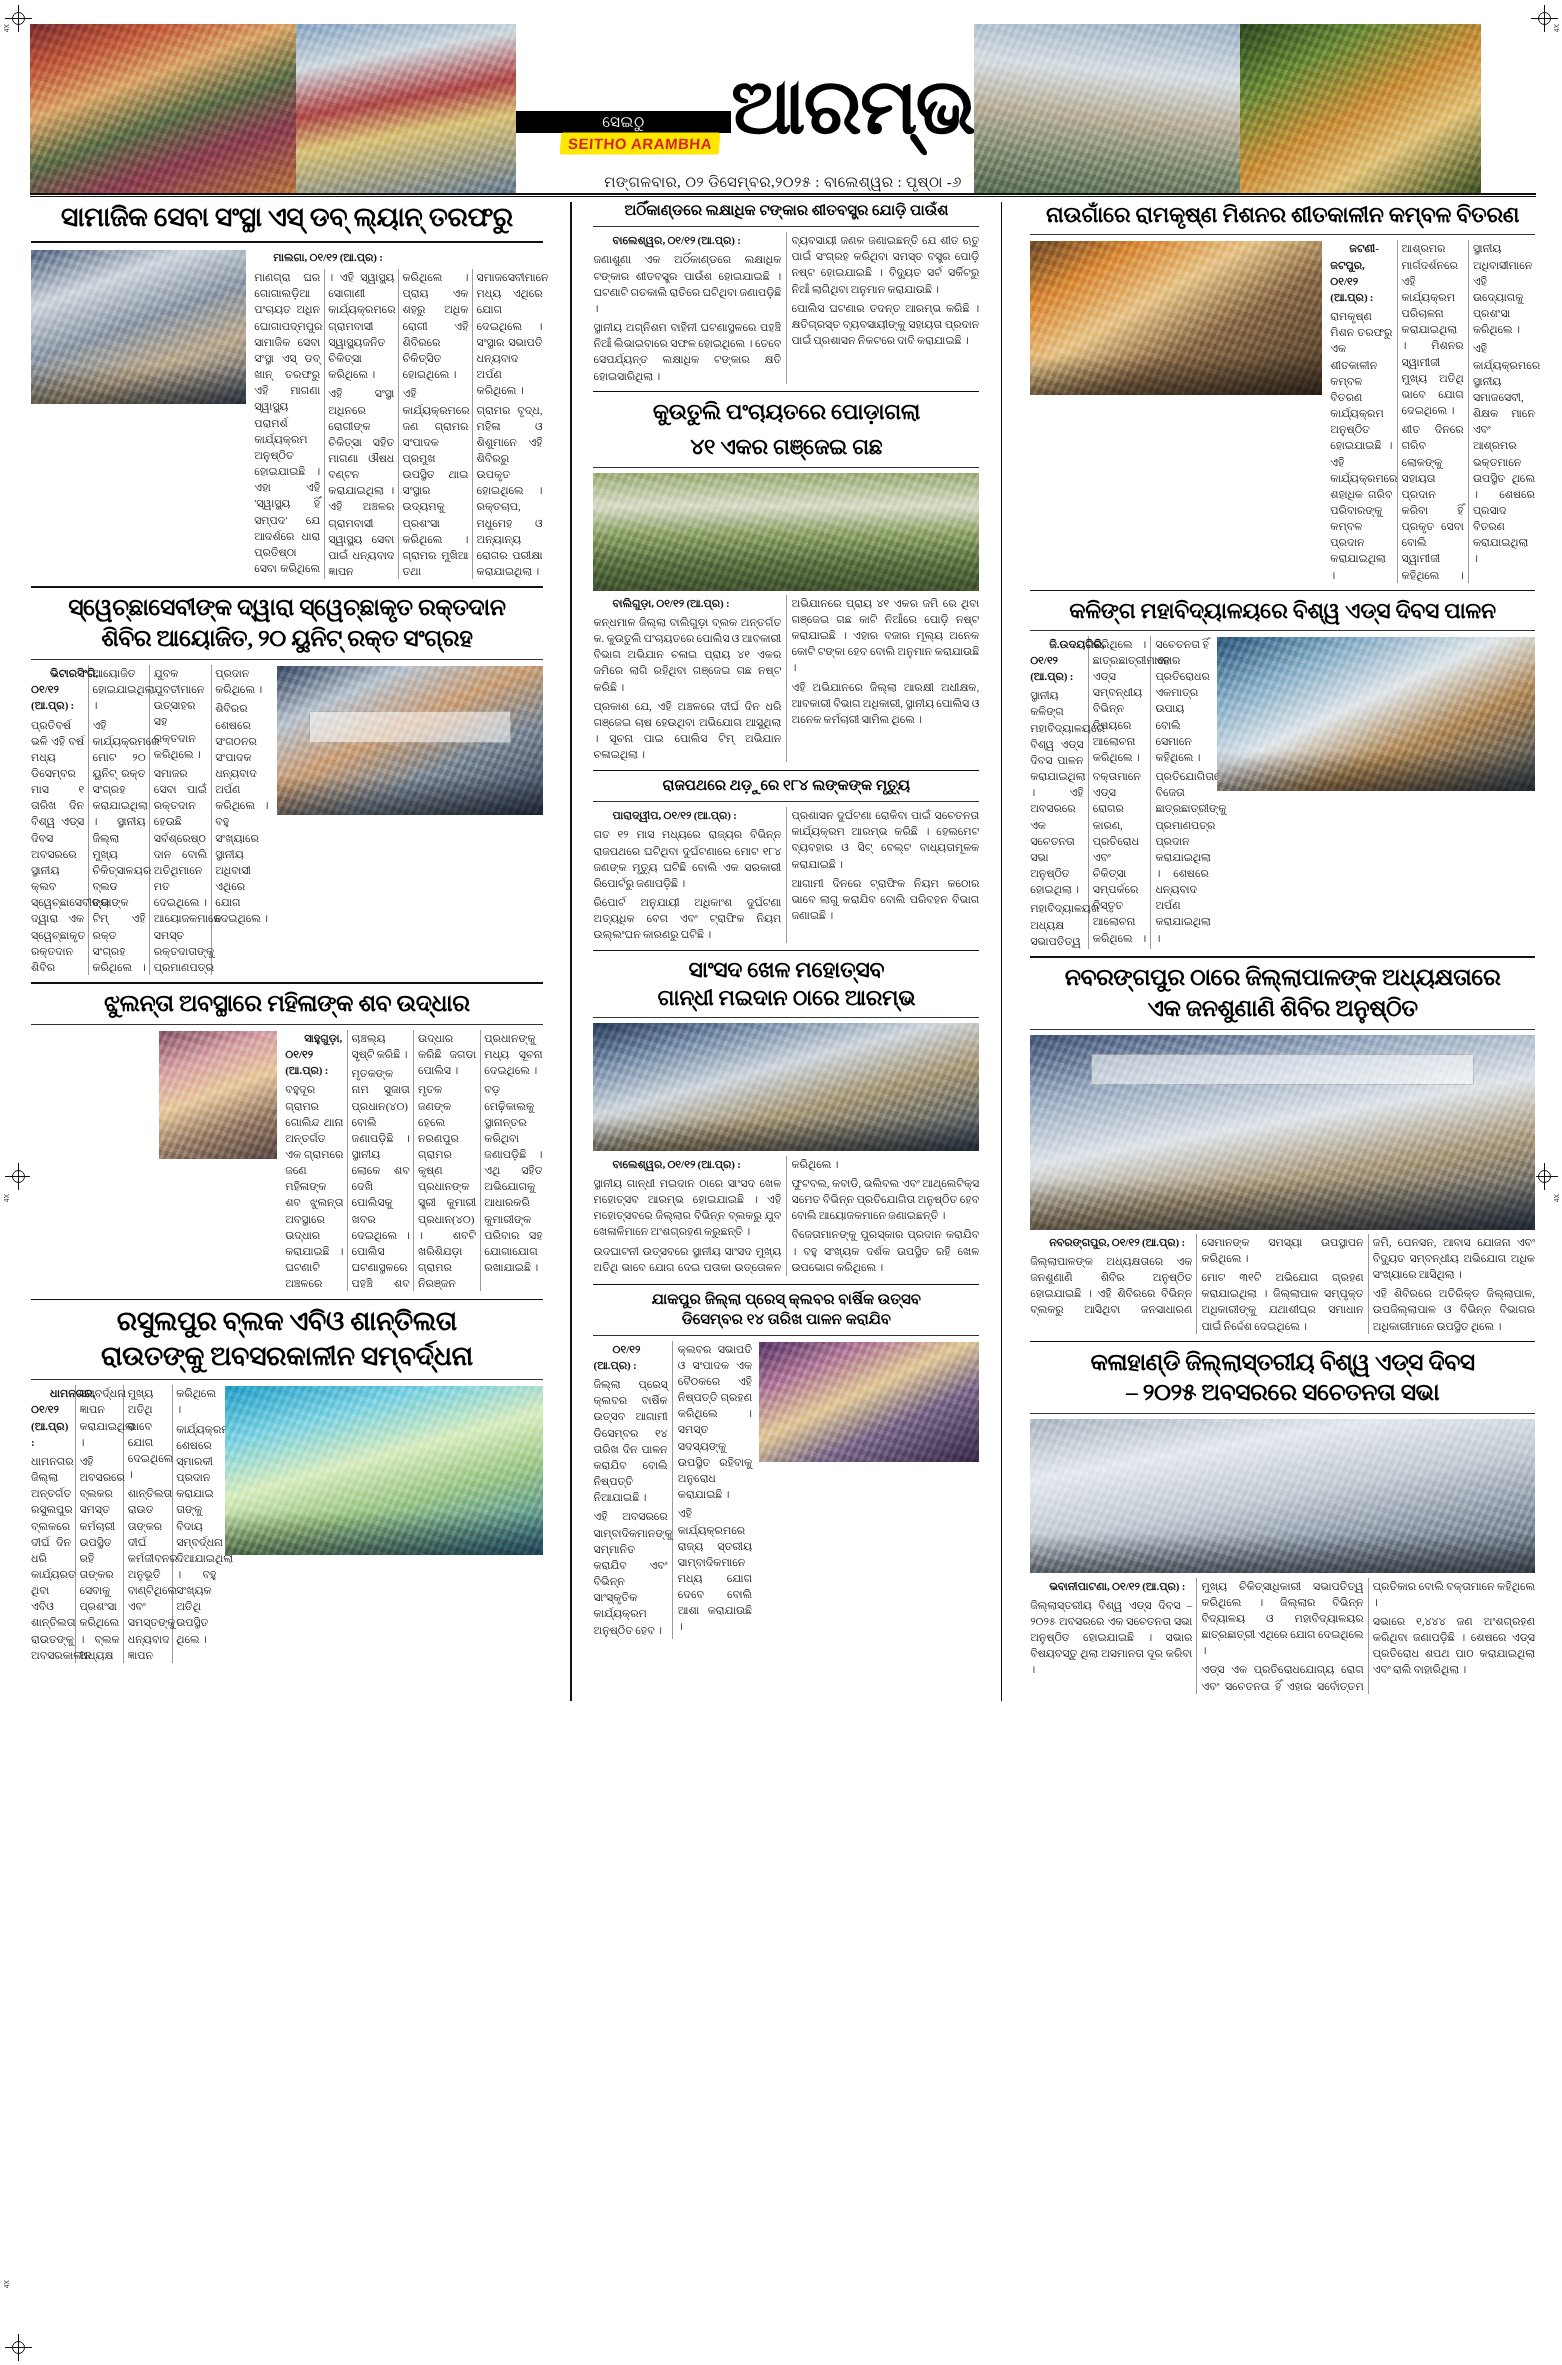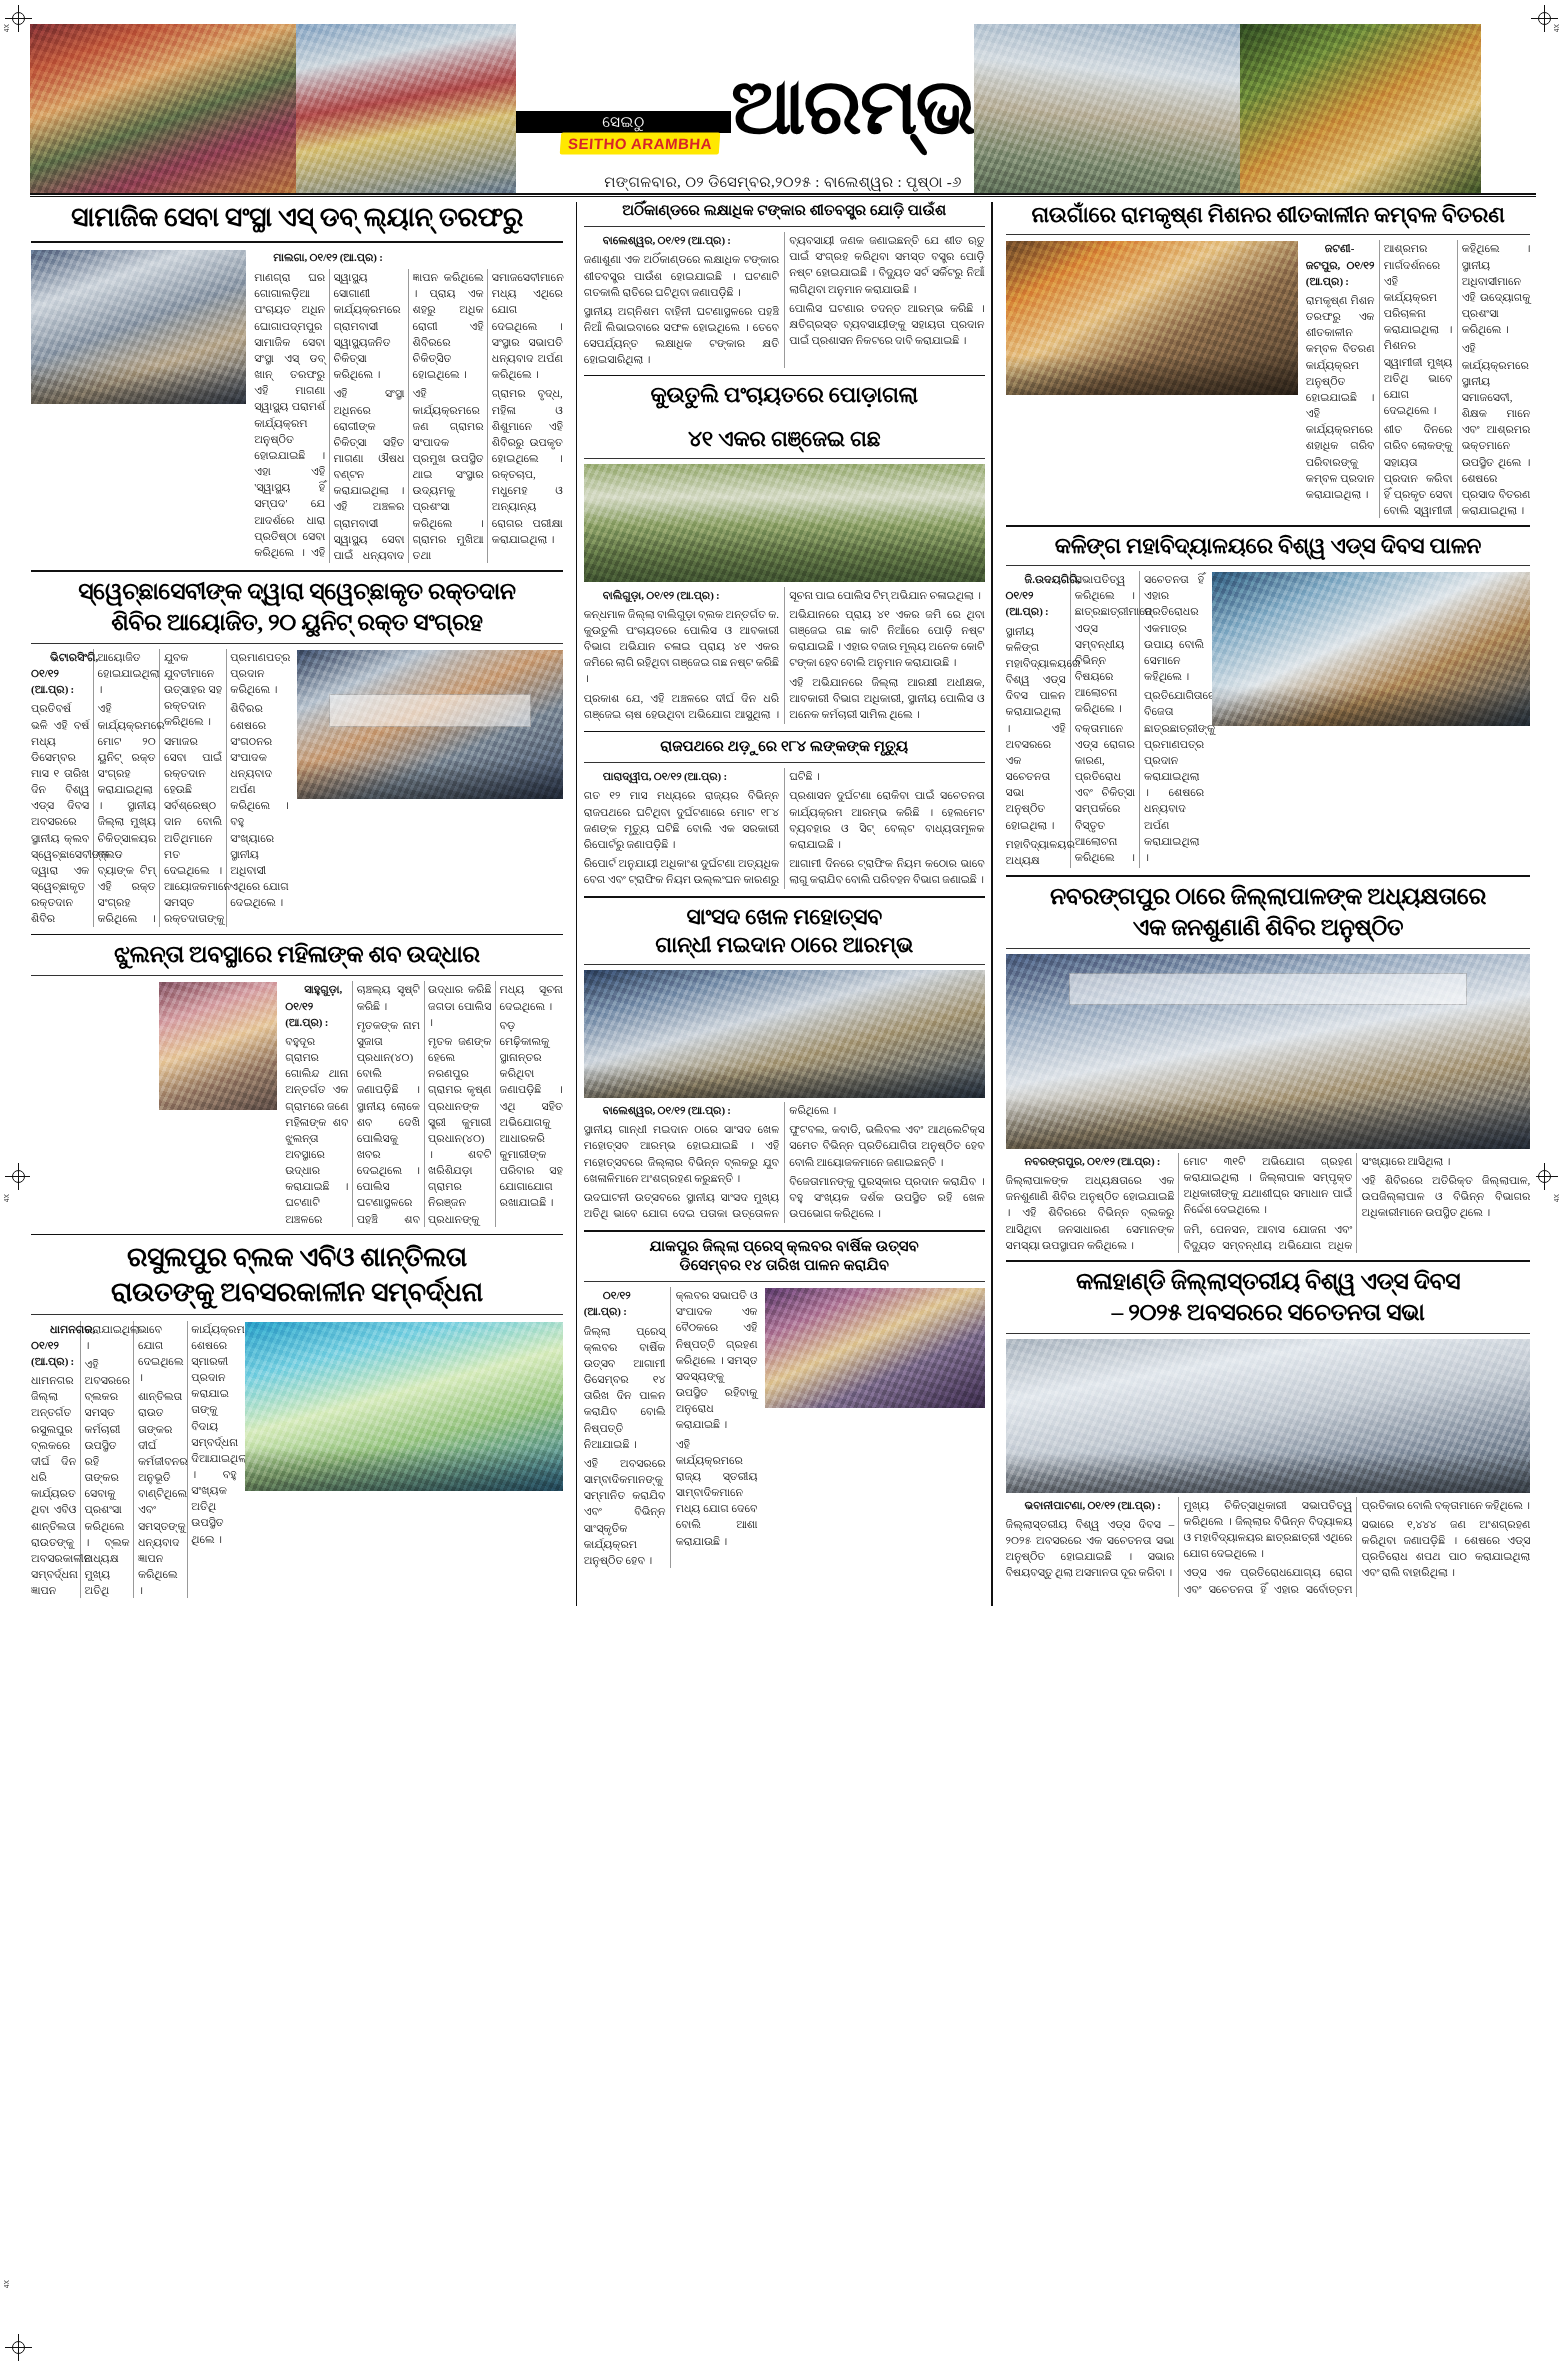--- a/index.html
+++ b/index.html
@@ -85,21 +85,21 @@
   .ph::after{
     content:""; position:absolute; inset:0;
     background-image:
       repeating-linear-gradient(115deg, rgba(255,255,255,.12) 0 3.1px, rgba(0,0,0,.10) 3.1px 6.7px),
       repeating-linear-gradient( 15deg, rgba(255,255,255,.07) 0 4.6px, rgba(0,0,0,.07) 4.6px 9.7px);
     mix-blend-mode:overlay;
   }
 
   
   .body-grid {
-    display:flex; gap:0; padding:0 1px;
+    display:flex; gap:15px; padding:0 1px;
   }
   .col { position:relative; }
   .col-1 { width:540px; padding-right:8.2px; }
   .vrule { width:1.5px; background:#111; flex:0 0 1.5px; margin:0 4.6px; }
   .col-2 { width:405px; padding:0 2px; }
   .col-3 { width:533px; padding-left:8.2px; }
 
   .hl {
     text-align:center; font-weight:700; color:#000;
     font-family:"Liberation Serif", serif;
@@ -288,21 +288,21 @@
             <p>ସ୍ଥାନୀୟ ଅଗ୍ନିଶମ ବାହିନୀ ଘଟଣାସ୍ଥଳରେ ପହଞ୍ଚି ନିଆଁ ଲିଭାଇବାରେ ସଫଳ ହୋଇଥିଲେ । ତେବେ ସେପର୍ଯ୍ୟନ୍ତ ଲକ୍ଷାଧିକ ଟଙ୍କାର କ୍ଷତି ହୋଇସାରିଥିଲା ।</p>
             <p>ବ୍ୟବସାୟୀ ଜଣକ ଜଣାଇଛନ୍ତି ଯେ ଶୀତ ଋତୁ ପାଇଁ ସଂଗ୍ରହ କରିଥିବା ସମସ୍ତ ବସ୍ତ୍ର ପୋଡ଼ି ନଷ୍ଟ ହୋଇଯାଇଛି । ବିଦ୍ୟୁତ ସର୍ଟ ସର୍କିଟରୁ ନିଆଁ ଲାଗିଥିବା ଅନୁମାନ କରାଯାଉଛି ।</p>
             <p>ପୋଲିସ ଘଟଣାର ତଦନ୍ତ ଆରମ୍ଭ କରିଛି । କ୍ଷତିଗ୍ରସ୍ତ ବ୍ୟବସାୟୀଙ୍କୁ ସହାୟତା ପ୍ରଦାନ ପାଇଁ ପ୍ରଶାସନ ନିକଟରେ ଦାବି କରାଯାଇଛି ।</p>
           </div>
         </div>
 
         <div class="art-sep"></div>
 
         <div class="art">
           <div class="hl hl-md">କୁଉତୁଲି ପଂଚାୟତରେ ପୋଡ଼ାଗଲା</div>
-          <div class="hl hl-md" style="margin-top:18px;">୪୧ ଏକର ଗଞ୍ଜେଇ ଗଛ</div>
+          <div class="hl hl-md" style="margin-top:10px;">୪୧ ଏକର ଗଞ୍ଜେଇ ଗଛ</div>
           <div class="art-sep-thin"></div>
           <div class="figwrap ph p-smoke" style="width:100%;height:118px;"></div>
           <div class="txt cols2" style="margin-top:3.1px;">
             <p><span class="dl">ବାଲିଗୁଡ଼ା, ୦୧/୧୨ (ଆ.ପ୍ର) :</span></p>
             <p>କନ୍ଧମାଳ ଜିଲ୍ଲା ବାଲିଗୁଡ଼ା ବ୍ଲକ ଅନ୍ତର୍ଗତ କ. କୁଉତୁଲି ପଂଚାୟତରେ ପୋଲିସ ଓ ଆବକାରୀ ବିଭାଗ ଅଭିଯାନ ଚଳାଇ ପ୍ରାୟ ୪୧ ଏକର ଜମିରେ ଲାଗି ରହିଥିବା ଗଞ୍ଜେଇ ଗଛ ନଷ୍ଟ କରିଛି ।</p>
             <p>ପ୍ରକାଶ ଯେ, ଏହି ଅଞ୍ଚଳରେ ଦୀର୍ଘ ଦିନ ଧରି ଗଞ୍ଜେଇ ଚାଷ ହେଉଥିବା ଅଭିଯୋଗ ଆସୁଥିଲା । ସୂଚନା ପାଇ ପୋଲିସ ଟିମ୍ ଅଭିଯାନ ଚଳାଇଥିଲା ।</p>
             <p>ଅଭିଯାନରେ ପ୍ରାୟ ୪୧ ଏକର ଜମି ରେ ଥିବା ଗଞ୍ଜେଇ ଗଛ କାଟି ନିଆଁରେ ପୋଡ଼ି ନଷ୍ଟ କରାଯାଇଛି । ଏହାର ବଜାର ମୂଲ୍ୟ ଅନେକ କୋଟି ଟଙ୍କା ହେବ ବୋଲି ଅନୁମାନ କରାଯାଉଛି ।</p>
             <p>ଏହି ଅଭିଯାନରେ ଜିଲ୍ଲା ଆରକ୍ଷୀ ଅଧୀକ୍ଷକ, ଆବକାରୀ ବିଭାଗ ଅଧିକାରୀ, ସ୍ଥାନୀୟ ପୋଲିସ ଓ ଅନେକ କର୍ମଚାରୀ ସାମିଲ ଥିଲେ ।</p>
           </div>
         </div>

